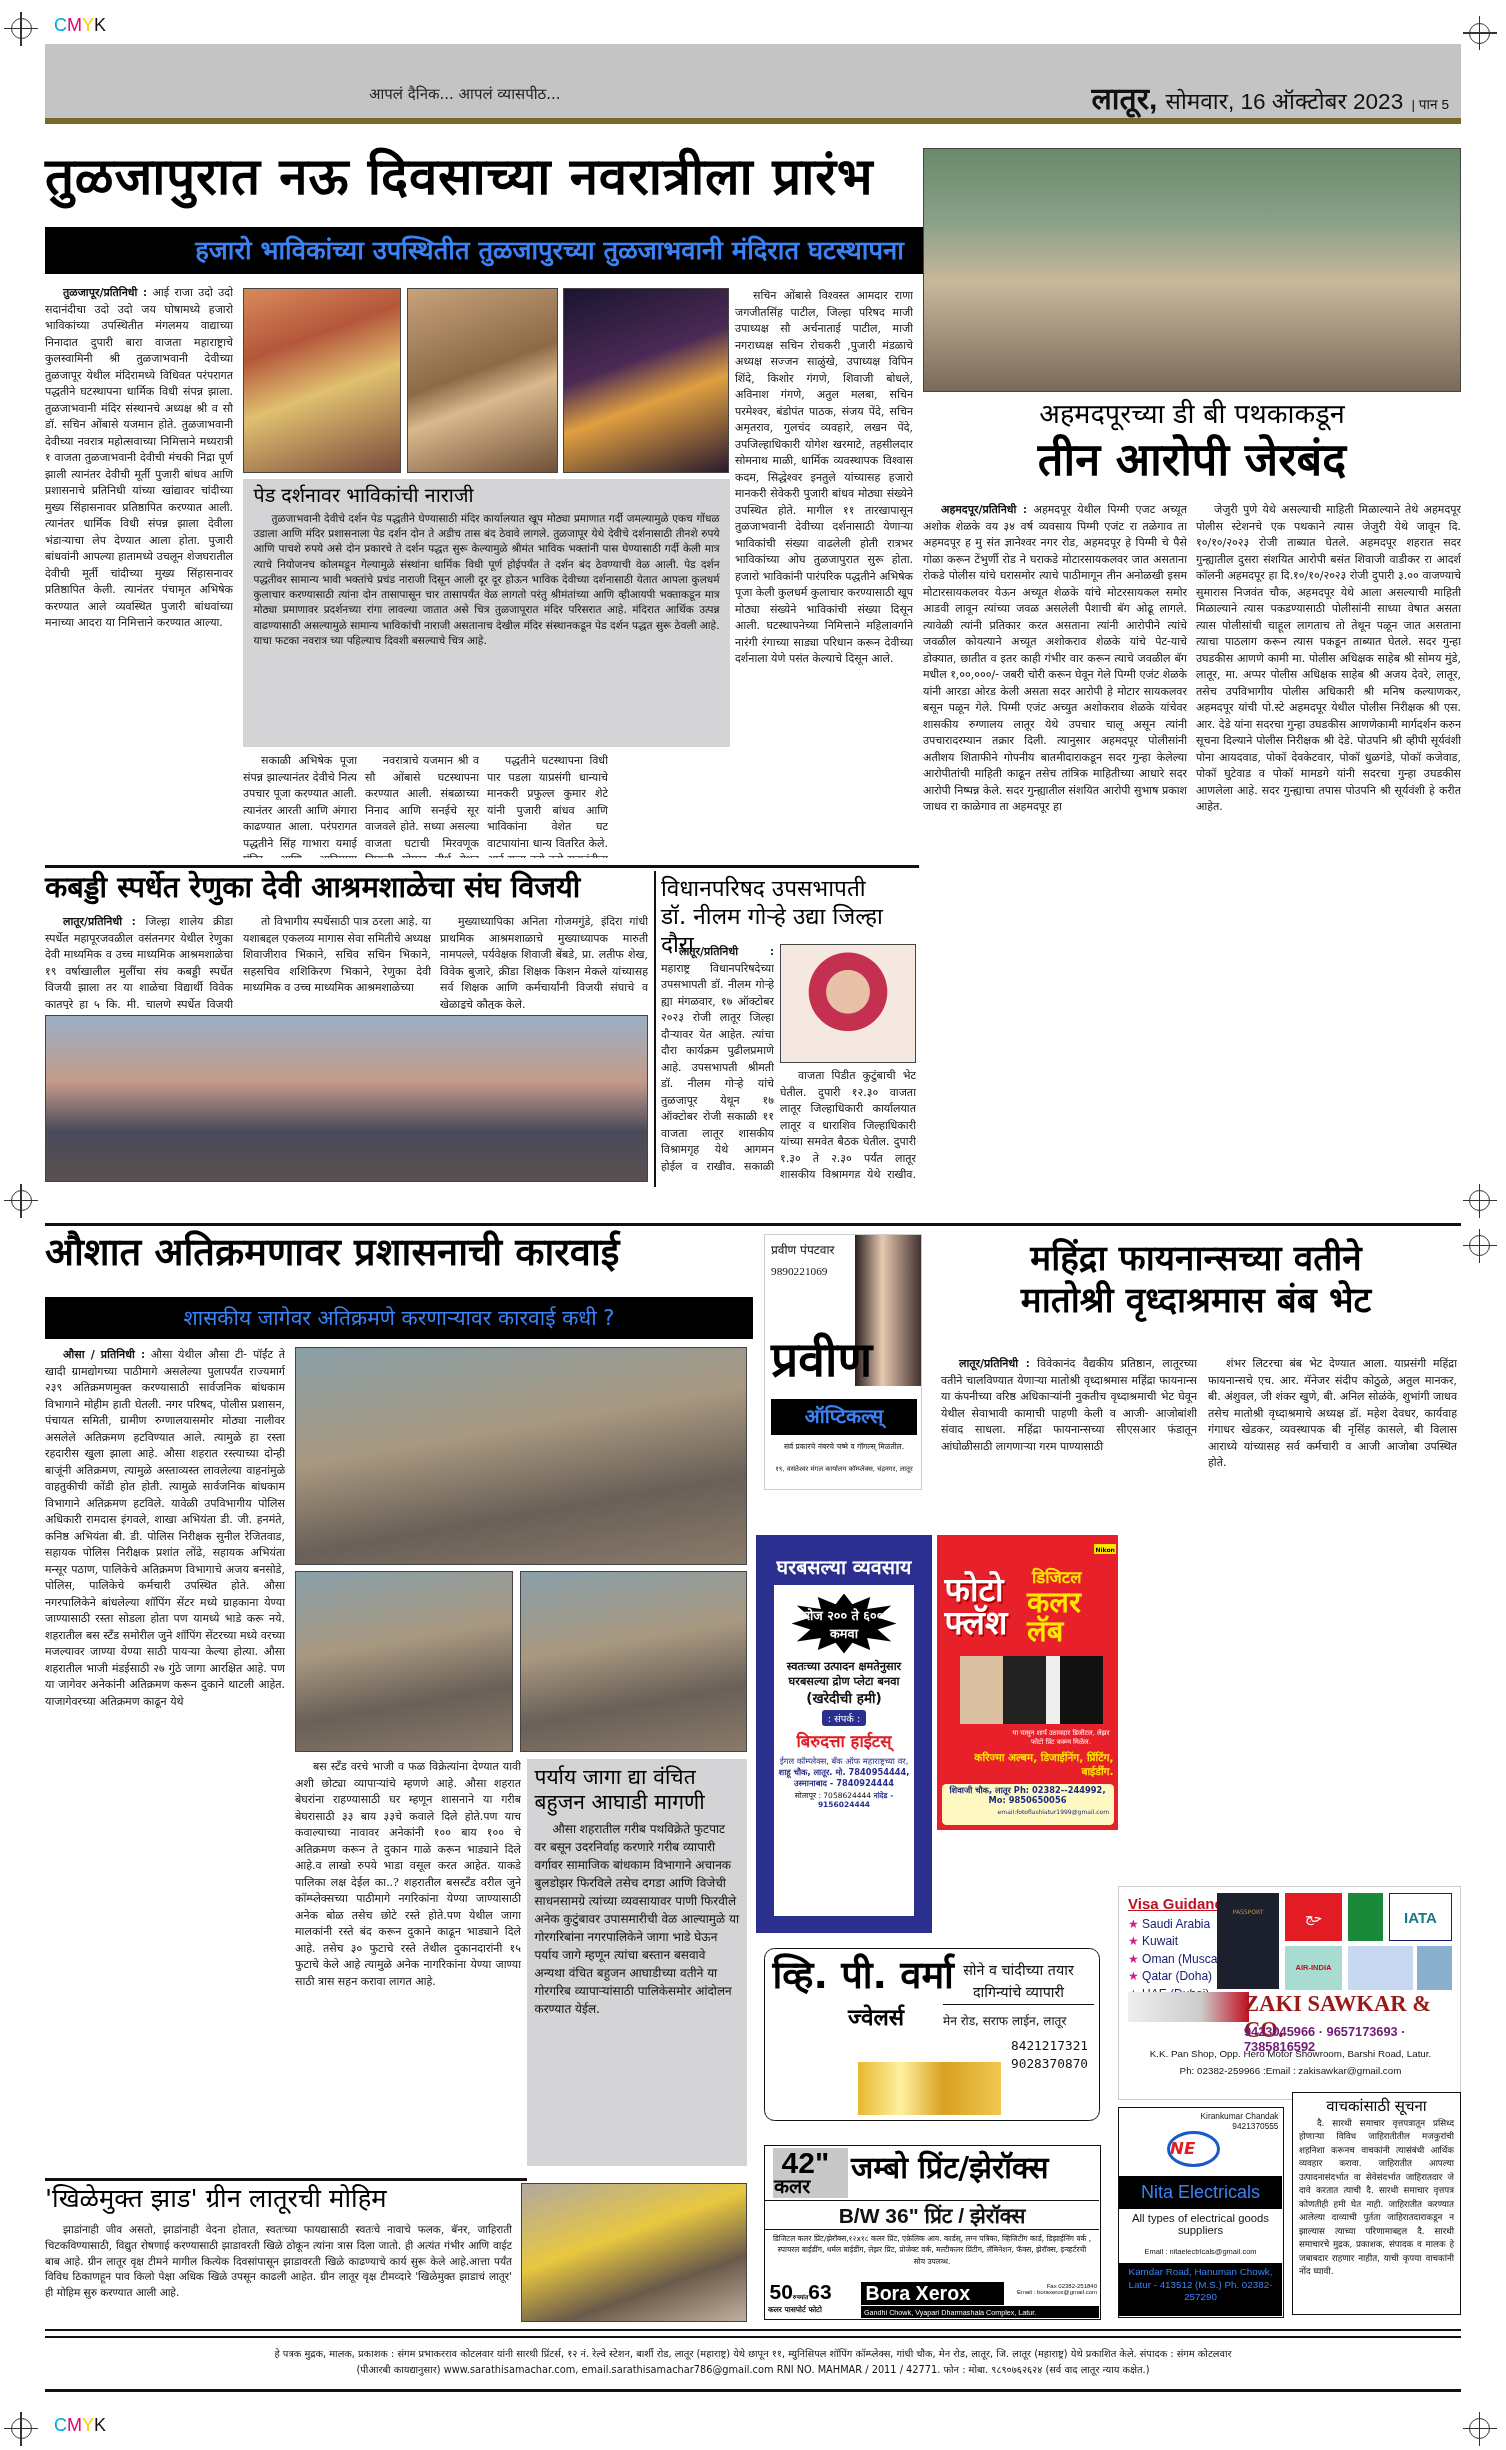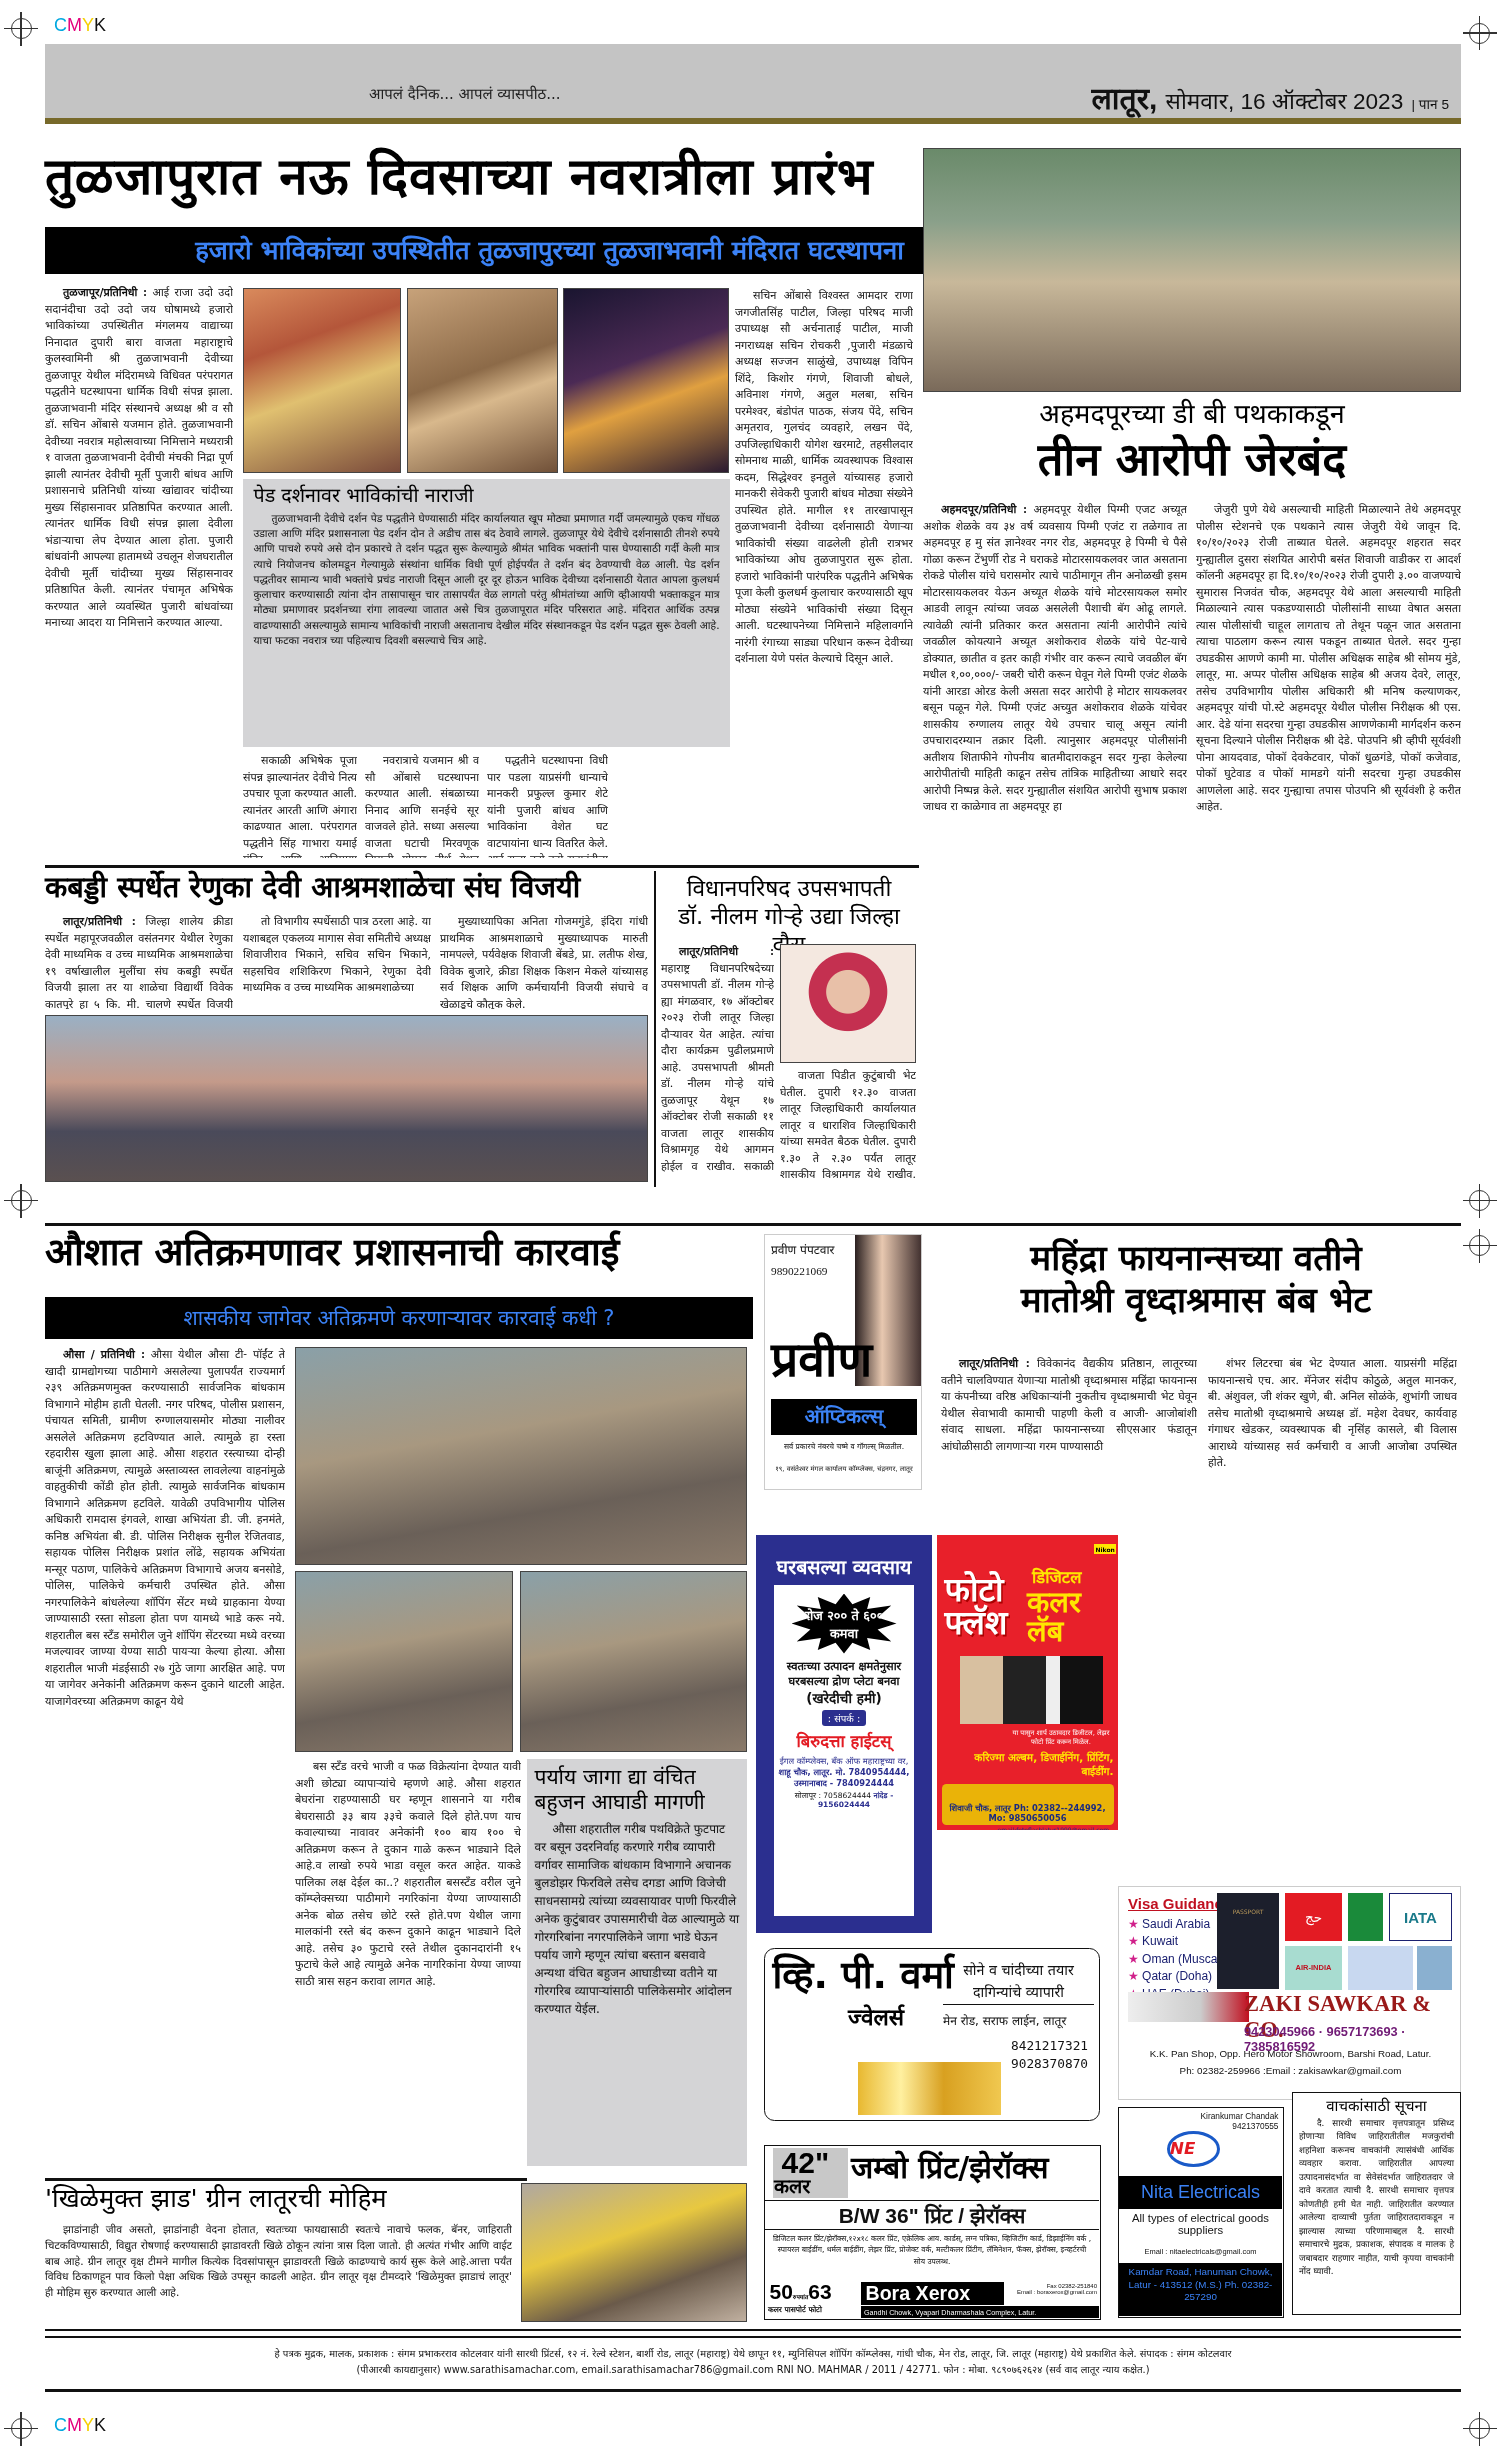--- a/index.html
+++ b/index.html
@@ -106,21 +106,21 @@
     <p><span class="lead">लातूर/प्रतिनिधी :</span> <span>जिल्हा शालेय क्रीडा स्पर्धेत महापूरजवळील वसंतनगर येथील रेणुका देवी माध्यमिक व उच्च माध्यमिक आश्रमशाळेचा १९ वर्षाखालील मुलींचा संघ कबड्डी स्पर्धेत विजयी झाला तर या शाळेचा विद्यार्थी विवेक कातपुरे हा ५ कि. मी. चालणे स्पर्धेत विजयी होऊन</span></p>
   </div>
 <div class="abs body" style="left:243px;top:914px;width:188px;height:95px;overflow:hidden">
     <p>तो विभागीय स्पर्धेसाठी पात्र ठरला आहे. या यशाबद्दल एकलव्य मागास सेवा समितीचे अध्यक्ष शिवाजीराव भिकाने, सचिव सचिन भिकाने, सहसचिव शशिकिरण भिकाने, रेणुका देवी माध्यमिक व उच्च माध्यमिक आश्रमशाळेच्या</p>
   </div>
 <div class="abs body" style="left:440px;top:914px;width:208px;height:95px;overflow:hidden">
     <p>मुख्याध्यापिका अनिता गोजमगुंडे, इंदिरा गांधी प्राथमिक आश्रमशाळाचे मुख्याध्यापक मारुती नामपल्ले, पर्यवेक्षक शिवाजी बेंबडे, प्रा. लतीफ शेख, विवेक बुजारे, क्रीडा शिक्षक किशन मेकले यांच्यासह सर्व शिक्षक आणि कर्मचार्यांनी विजयी संघाचे व खेळाडूचे कौतुक केले.</p>
   </div>
 <div class="abs photo ph-team" style="left:45px;top:1015px;width:603px;height:167px"></div>
 
-<div class="abs headline" style="left:661px;top:874px;width:256px;text-align:center;font-size:22.6px;font-weight:normal;line-height:1.25">
+<div class="abs headline" style="left:661px;top:874px;width:256px;font-size:22.6px;font-weight:normal;line-height:1.25">
   <div>विधानपरिषद उपसभापती</div>
   <div>डॉ. नीलम गोऱ्हे उद्या जिल्हा दौरा</div>
 </div>
 <div class="abs body" style="left:661px;top:944px;width:113px;height:233px;overflow:hidden">
     <p><span class="lead">लातूर/प्रतिनिधी :</span> <span>महाराष्ट्र विधानपरिषदेच्या उपसभापती डॉ. नीलम गोऱ्हे ह्या मंगळवार, १७ ऑक्टोबर २०२३ रोजी लातूर जिल्हा दौऱ्यावर येत आहेत. त्यांचा दौरा कार्यक्रम पुढीलप्रमाणे आहे. उपसभापती श्रीमती डॉ. नीलम गोऱ्हे यांचे तुळजापूर येथून १७ ऑक्टोबर रोजी सकाळी ११ वाजता लातूर शासकीय विश्रामगृह येथे आगमन होईल व राखीव. सकाळी ११.३०</span></p>
   </div>
 <div class="abs photo ph-woman" style="left:780px;top:944px;width:136px;height:119px"></div>
 <div class="abs body" style="left:780px;top:1068px;width:136px;height:110px;overflow:hidden">
     <p>वाजता पिडीत कुटुंबाची भेट घेतील. दुपारी १२.३० वाजता लातूर जिल्हाधिकारी कार्यालयात लातूर व धाराशिव जिल्हाधिकारी यांच्या समवेत बैठक घेतील. दुपारी १.३० ते २.३० पर्यंत लातूर शासकीय विश्रामगृह येथे राखीव. दुपारी २.३० वाजता लातूर शासकीय विश्रामगृह येथे पत्रकार परिषद घेतील. तसेच दुपारी ३.३० वाजता पंढरपूरकडे प्रयाण करतील.</p>
   </div>
@@ -186,21 +186,21 @@
   <div class="abs" style="left:7.5px;top:38px;color:#fff;font-weight:bold;font-size:33px;line-height:1;text-shadow:1.5px 1.5px 0 #a00">
       <div>फोटो</div>
       <div>फ्लॅश</div>
     </div>
   <div class="abs" style="left:95px;top:30px;color:#ffe600;font-weight:bold;font-size:16.6px">डिजिटल</div>
   <div class="abs" style="left:90px;top:53px;color:#ffe600;font-weight:bold;font-size:29px;line-height:1">कलर लॅब</div>
   <div class="abs" style="left:157px;top:9px;background:#ffe600;color:#000;font-size:6px;font-weight:bold;padding:1.5px">Nikon</div>
   <div class="abs" style="left:22.6px;top:121px;width:143px;height:68px;background:linear-gradient(90deg,#d8c0a0 0 30%,#222 30% 60%,#eee 60% 70%,#111 70%)"></div>
   <div class="abs" style="left:75px;top:193px;width:98px;font-size:6.8px;color:#fff;text-align:center">या पासुन शार्प उठावदार डिजीटल, लेझर फोटो प्रिंट करून मिळेल.</div>
   <div class="abs" style="left:4.5px;top:215px;width:172px;font-size:10.5px;font-weight:bold;color:#ffe600;text-align:right">करिज्मा अल्बम, डिजाईनिंग, प्रिंटिंग, बाईडींग.</div>
-  <div class="abs" style="left:4.5px;top:249px;width:172px;height:41px;background:#eab308;border-radius:4.5px;text-align:center;padding-top:18px">
+  <div class="abs" style="left:4.5px;top:249px;width:172px;height:41px;background:#fef9c3;border-radius:4.5px;text-align:center;padding-top:0">
     <div style="color:#1a2a80;font-size:8.3px;font-weight:bold">शिवाजी चौक, लातूर Ph: 02382--244992, Mo: 9850650056</div>
     <div style="color:#1a2a80;font-size:6px;text-align:right;padding-right:4.5px;margin-top:3px">email:fotoflashlatur1999@gmail.com</div>
   </div>
 </div>
 
 <div class="ad" style="left:1118px;top:1886px;width:343px;height:214px;border:0.8px solid #ccc;background:#fff">
   <div class="abs" style="left:9px;top:7.5px;color:#c01020;font-weight:bold;font-size:15px;text-decoration:underline;font-family:'Liberation Sans',sans-serif">Visa Guidance</div>
   <div class="abs" id="zaki-countries" style="left:9px;top:29px;font-family:'Liberation Sans',sans-serif;font-size:12px;color:#1a2070;line-height:1.45">
       <div><span style="color: rgb(208, 32, 138);">★ </span><span>Saudi Arabia</span></div>
       <div><span style="color: rgb(208, 32, 138);">★ </span><span>Kuwait</span></div>

